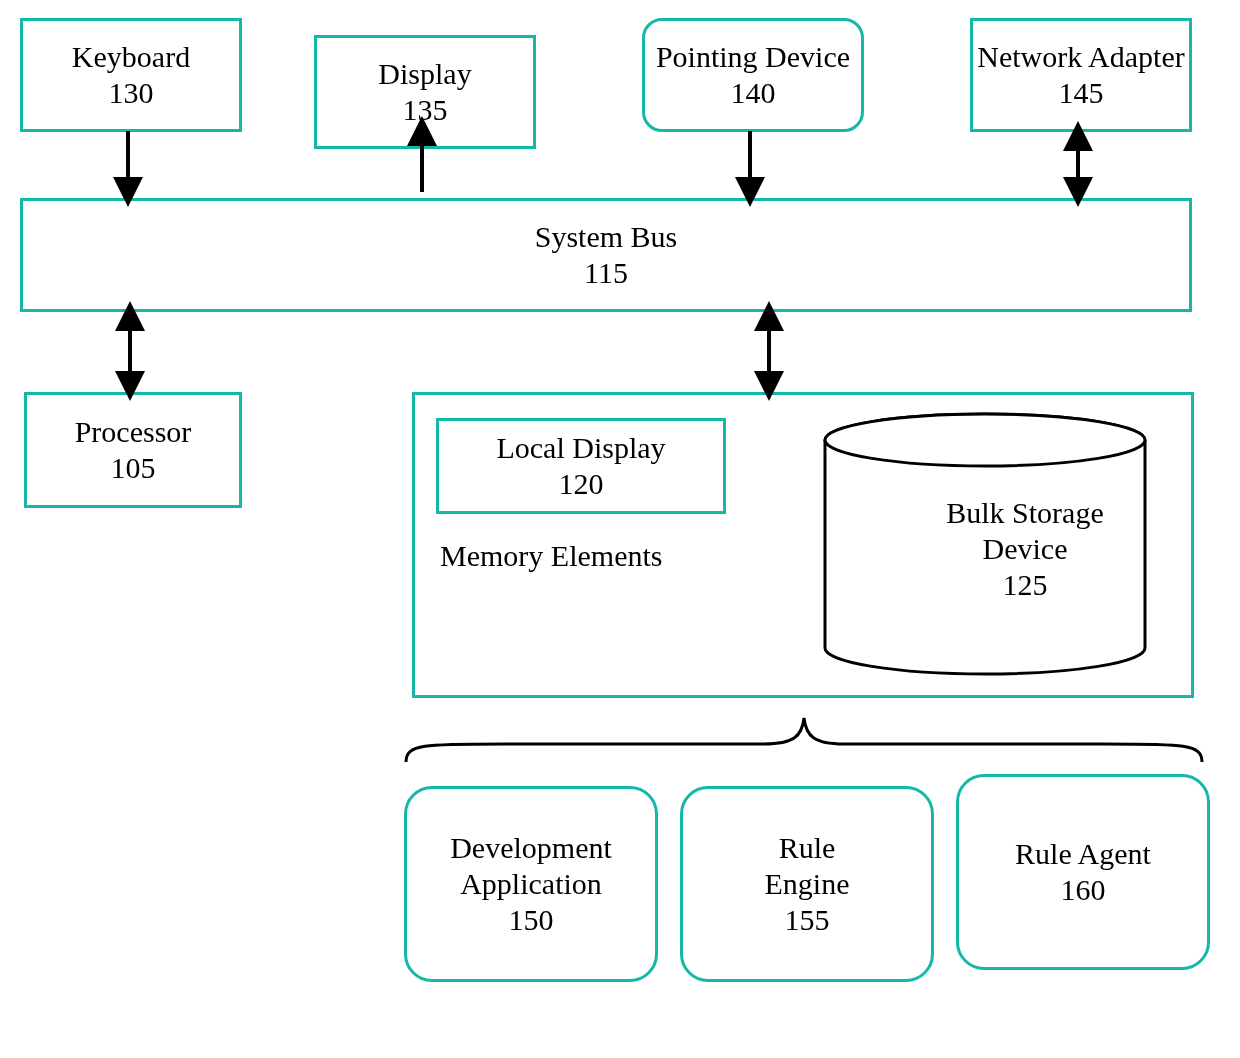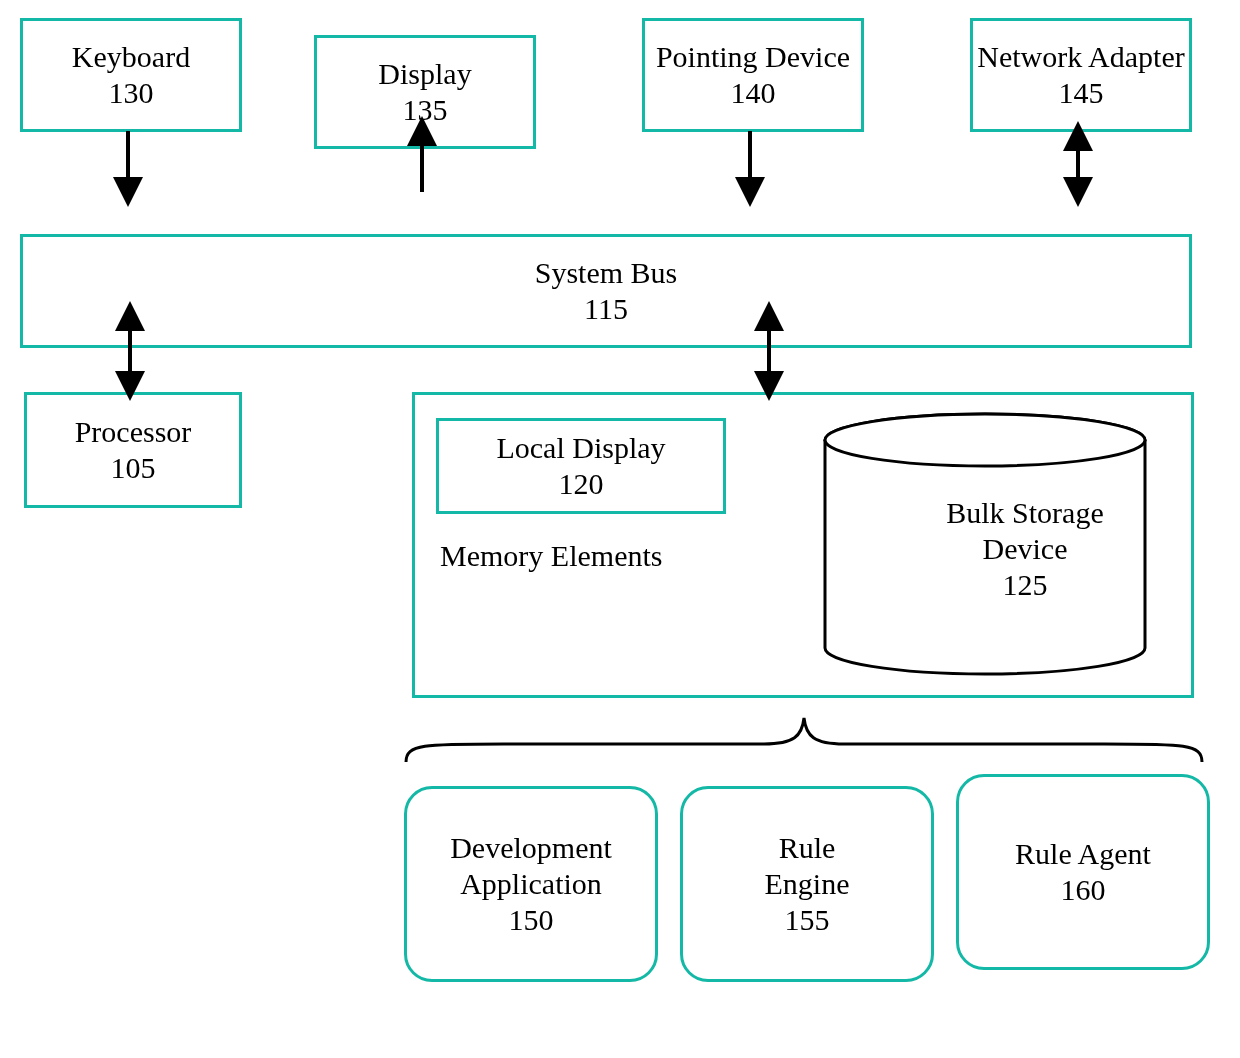--- a/index.html
+++ b/index.html
@@ -42,30 +42,30 @@
 <body>
 
 <div class="box" style="left:20px;  top:18px; width:216px; height:108px;">
   <span>Keyboard</span>
   <span>130</span>
 </div>
 <div class="box" style="left:314px; top:18px; width:216px; height:108px;margin-top:17px;">
   <span>Display</span>
   <span>135</span>
 </div>
-<div class="box" style="left:642px; top:18px; width:216px; height:108px;">
+<div class="box" style="left:642px; top:18px; width:216px; height:108px;border-radius:20px;">
   <span>Pointing Device</span>
   <span>140</span>
 </div>
 <div class="box" style="left:970px; top:18px; width:216px; height:108px;">
   <span>Network Adapter</span>
   <span>145</span>
 </div>
 
-<div class="box" style="left:20px; top:198px; width:1166px; height:108px;margin-top:36px;">
+<div class="box" style="left:20px; top:198px; width:1166px; height:108px;">
   <span>System Bus</span>
   <span>115</span>
 </div>
 
 <div class="box" style="left:24px; top:392px; width:212px; height:110px;">
   <span>Processor</span>
   <span>105</span>
 </div>
 
 <div class="box" style="left:412px; top:392px; width:776px; height:300px; align-items:flex-start; justify-content:flex-start;"></div>

